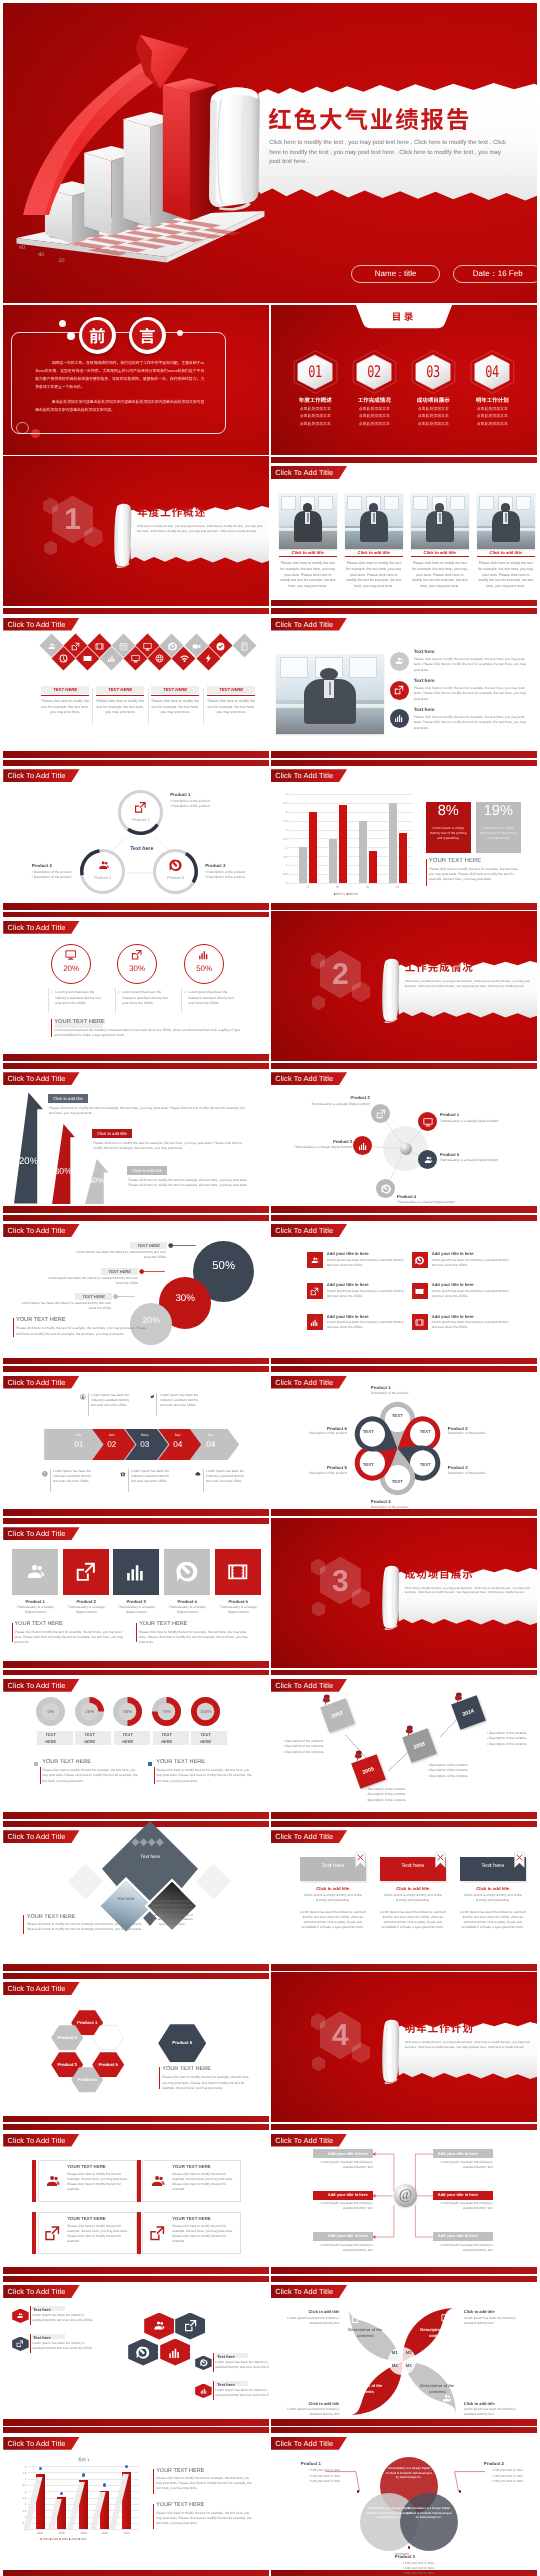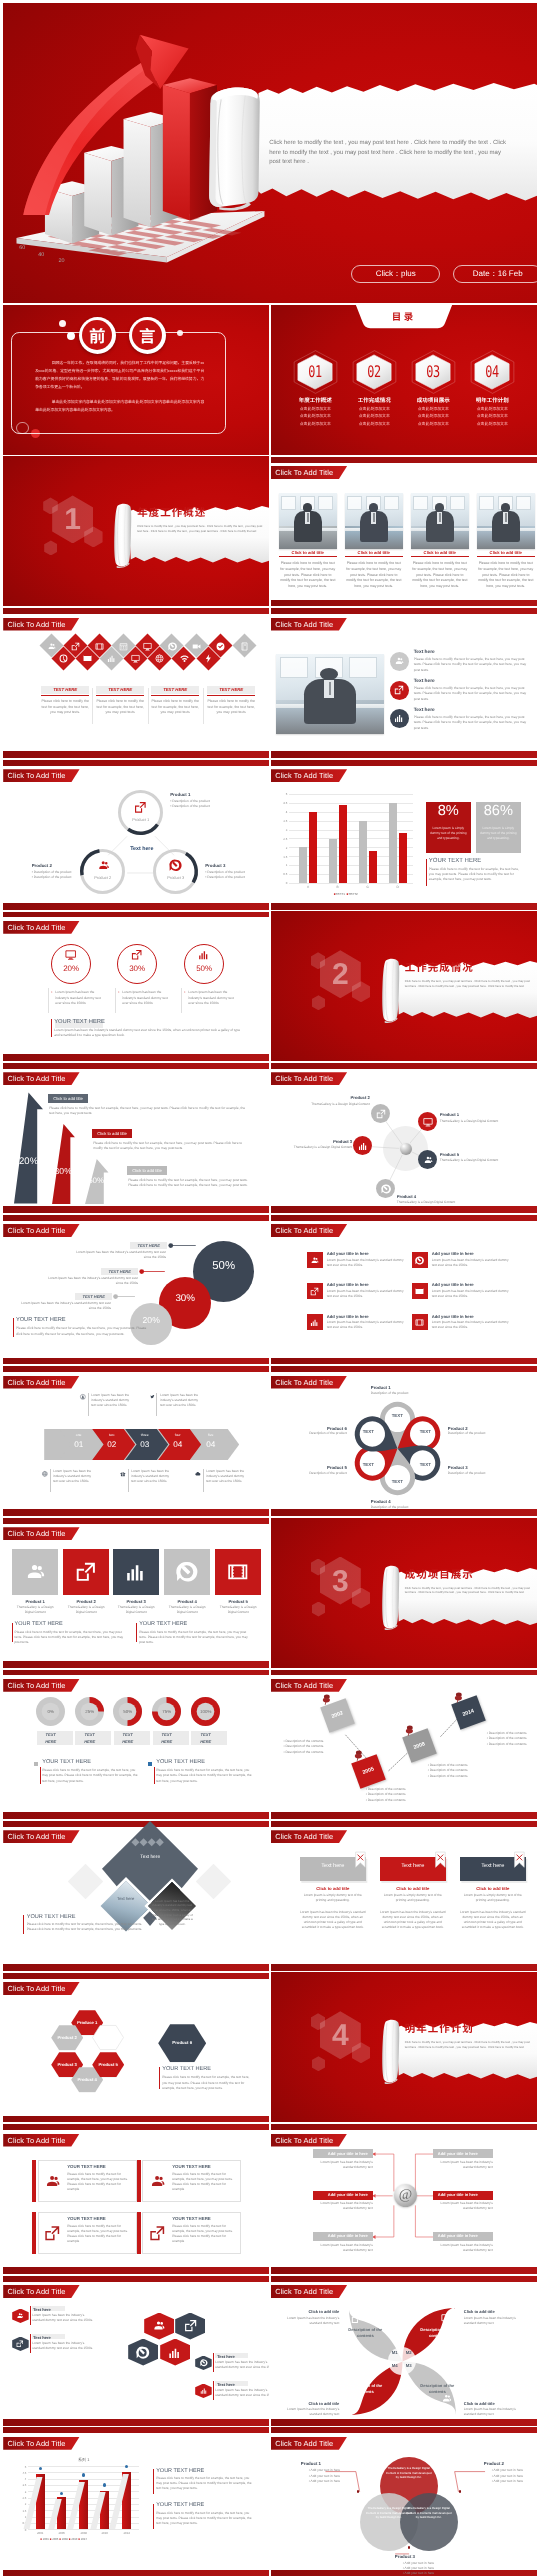--- a/index.html
+++ b/index.html
@@ -150,22 +150,23 @@
             </linearGradient>
  </defs>
  <path d="M76 16 L90 10 L108 17 L126 8 L146 16 L168 6 L192 15 L216 5 L242 14 L268 3 L296 13 L324 2 L354 12 L384 1 L416 11 L448 0 L480 10 L512 1 L522 6 L522 176 L498 186 L468 174 L440 185 L412 173 L384 184 L356 172 L328 183 L300 171 L272 182 L244 170 L218 181 L192 169 L168 180 L144 168 L120 179 L98 167 L80 175 L74 170 Z" fill="url(#pw)"></path>
  <path d="M8 16 C24 6 56 4 70 13 C76 17 78 22 78 30 L76 172 C76 182 70 188 58 190 L14 196 C4 196 -2 190 -2 178 L0 32 C0 23 2 20 8 16 Z" fill="url(#roll)"></path>
  <path d="M8 16 C24 6 56 4 70 13 C74 16 76 20 74 25 C60 16 28 18 12 27 C6 30 2 26 3 22 Z" fill="#ffffff"></path>
  <path d="M14 196 C4 196 -2 190 -2 178 L0 32 C2 26 8 24 10 30 L8 180 C8 188 12 192 20 193 Z" fill="#e9e9e9"></path>
  <path d="M17 26 C13 48 11 90 12 126 C13 162 14 182 20 192" fill="none" stroke="#cdcdcd" stroke-width="1.6" opacity=".8"></path>
  <path d="M55 20 C51 46 49 90 50 128 C51 164 52 184 58 192" fill="none" stroke="#dedede" stroke-width="1.3" opacity=".8"></path>
  <path d="M60 188 C52 196 30 200 14 196 L14 200 C34 204 56 200 64 192 Z" fill="#d8d8d8"></path>
 </svg>
+        <div class="abs" style="left:265px;top:98px;font-size:23.5px;font-weight:bold;color:#c41818;letter-spacing:1.9px;font-family:'Noto Sans CJK SC','Liberation Sans',sans-serif;white-space:nowrap">红色大气业绩报告</div>
         <div class="abs" style="left:266px;top:136px;width:241px;font-size:6px;line-height:9.5px;color:#777">Click here to modify the text , you may post text here . Click here to modify the text . Click here to modify the text , you may post text here . Click here to modify the text , you may post text here .</div>
-        <div class="abs ctr" style="left:348px;top:262px;width:89px;height:18px;border:1px solid #e8b9b9;border-radius:9px;color:#fff;font-size:8px;line-height:16px">Click：plus</div>
+        <div class="abs ctr" style="left:348px;top:262px;width:89px;height:18px;border:1px solid #e8b9b9;border-radius:9px;color:#fff;font-size:8px;line-height:16px">Name：title</div>
         <div class="abs ctr" style="left:450px;top:262px;width:89px;height:18px;border:1px solid #e8b9b9;border-radius:9px;color:#fff;font-size:8px;line-height:16px">Date：16 Feb</div>
       </div>
     </div>
     <div class="row">
       <div class="sl redbg">
         <div class="abs" style="left:56px;top:15px;width:7px;height:7px;border-radius:50%;background:#fff;opacity:.96"></div>
         <div class="abs" style="left:64px;top:27px;width:8.2px;height:8.2px;border-radius:50%;background:#fff"></div>
         <div class="abs" style="left:174px;top:25px;width:6.3px;height:6.3px;border-radius:50%;background:#fff;opacity:.9"></div>
         <div class="abs" style="left:12.7px;top:117px;width:12.7px;height:12.7px;border-radius:50%;border:0.9px solid rgba(255,255,255,.55)"></div>
         <div class="abs" style="left:28px;top:124px;width:9px;height:9px;border-radius:50%;background:#e22a2a"></div>
@@ -645,21 +646,21 @@
           <div style="position:absolute;left:66px;top:91px;width:25px;text-align:center;font-size:3.2px;color:#8a8a8a">C</div>
           <div style="position:absolute;left:100px;bottom:0;width:8px;height:80px;background:#bfbfbf"></div>
           <div style="position:absolute;left:110px;bottom:0;width:8px;height:50px;background:#cc1111"></div>
           <div style="position:absolute;left:96px;top:91px;width:25px;text-align:center;font-size:3.2px;color:#8a8a8a">D</div>
         </div>
         <div class="abs" style="left:63px;top:132px;font-size:3px;color:#6a6a6a"><span style="color:#cc1111">■</span><span>TEXT1</span> &nbsp;<span style="color:#cc1111">■</span><span>TEXT2</span></div>
         <div class="abs" style="left:155px;top:42px;width:45px;height:51px;background:#b01111"></div>
         <div class="abs ctr" style="left:155px;top:43px;width:45px;font-size:14.6px;color:#fff;font-weight:300;font-family:'Liberation Sans',sans-serif">8%</div>
         <div class="abs ctr" style="left:158px;top:66px;width:39px;font-size:3.2px;line-height:5px;color:#f3cccc">Lorem Ipsum is simply dummy text of the printing and typesetting.</div>
         <div class="abs" style="left:205px;top:42px;width:45px;height:51px;background:#bbbbbb"></div>
-        <div class="abs ctr" style="left:205px;top:43px;width:45px;font-size:14.6px;color:#fff;font-weight:300;font-family:'Liberation Sans',sans-serif">86%</div>
+        <div class="abs ctr" style="left:205px;top:43px;width:45px;font-size:14.6px;color:#fff;font-weight:300;font-family:'Liberation Sans',sans-serif">19%</div>
         <div class="abs ctr" style="left:208px;top:66px;width:39px;font-size:3.2px;line-height:5px;color:#e9e9e9">Lorem Ipsum is simply dummy text of the printing and typesetting.</div>
         <div class="abs" style="left:155px;top:99px;width:1.3px;height:27px;background:#c41818"></div>
         <div class="abs" style="left:158px;top:98px;font-size:6px;color:#55606e">YOUR TEXT HERE</div>
         <div class="abs" style="left:158px;top:107px;width:96px;font-size:3.3px;line-height:5.3px;color:#8a8a8a">Please click here to modify the text for example, the text here, you may post texts. Please click here to modify the text for example, the text here, you may post texts.</div>
       </div>
     </div>
     <div class="row">
       <div class="sl">
         <div class="tb1"></div>
         <div class="bb1"></div>

